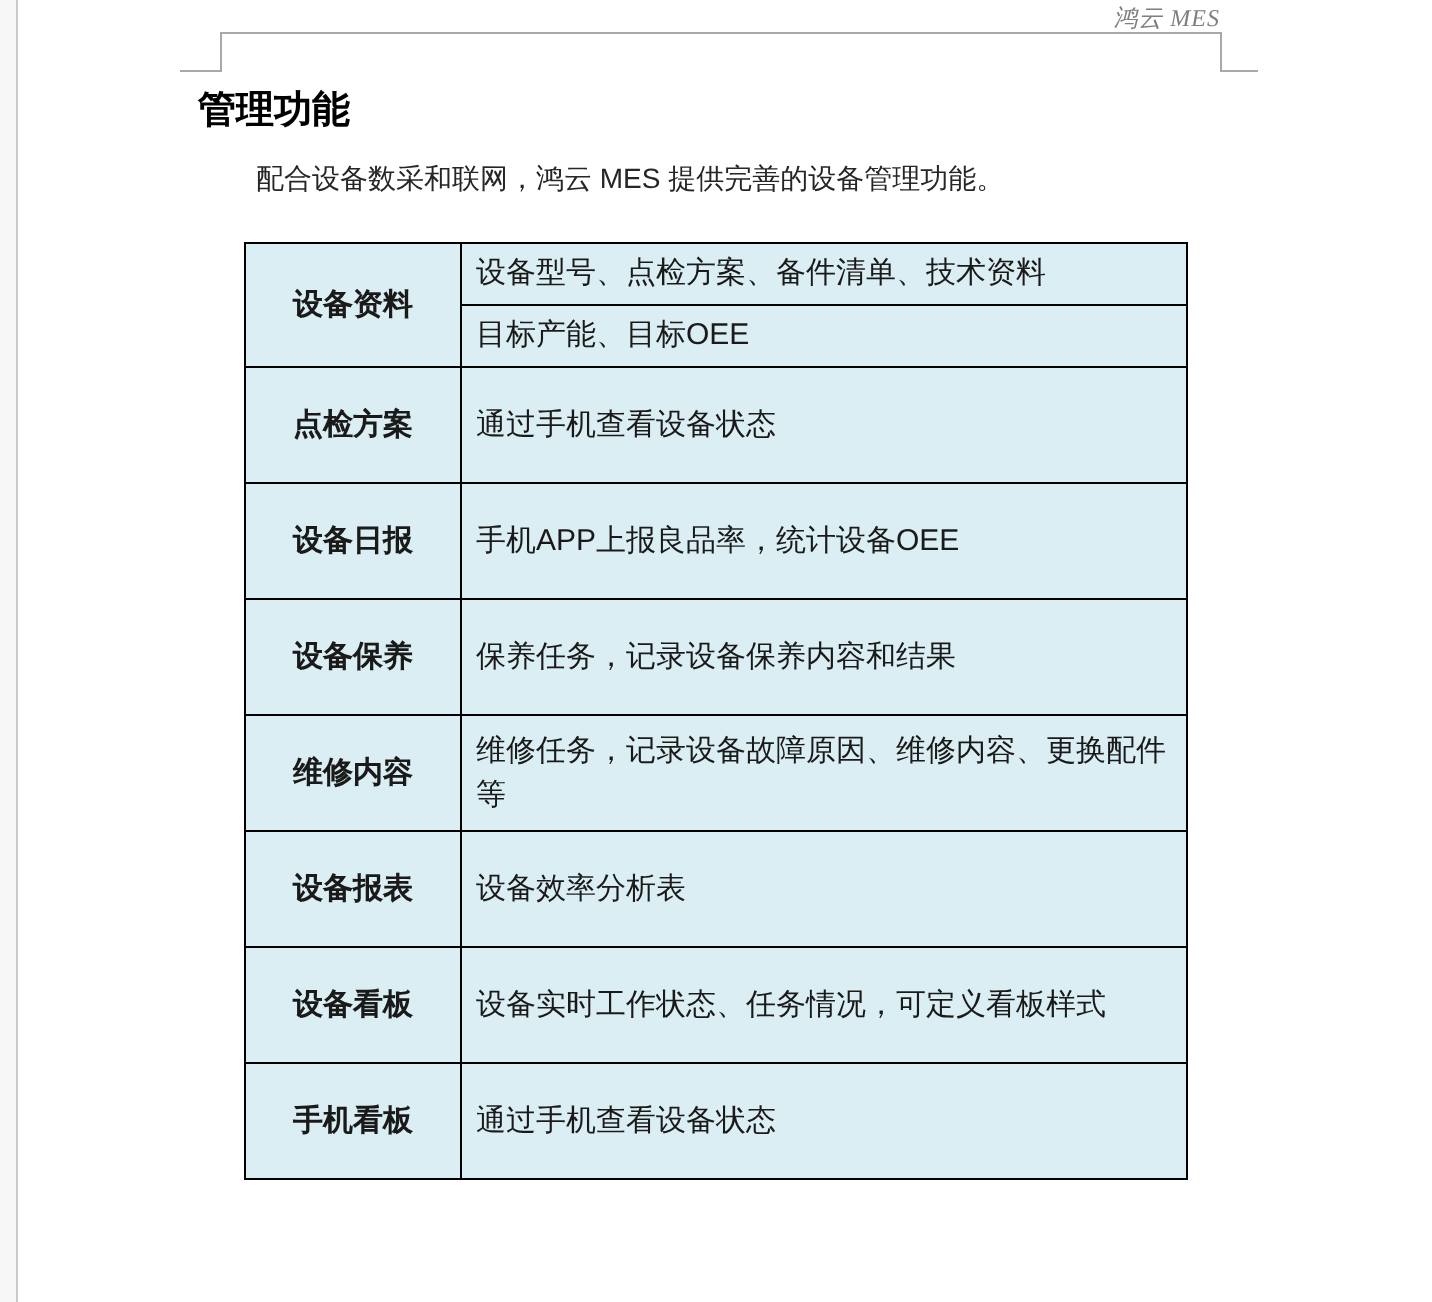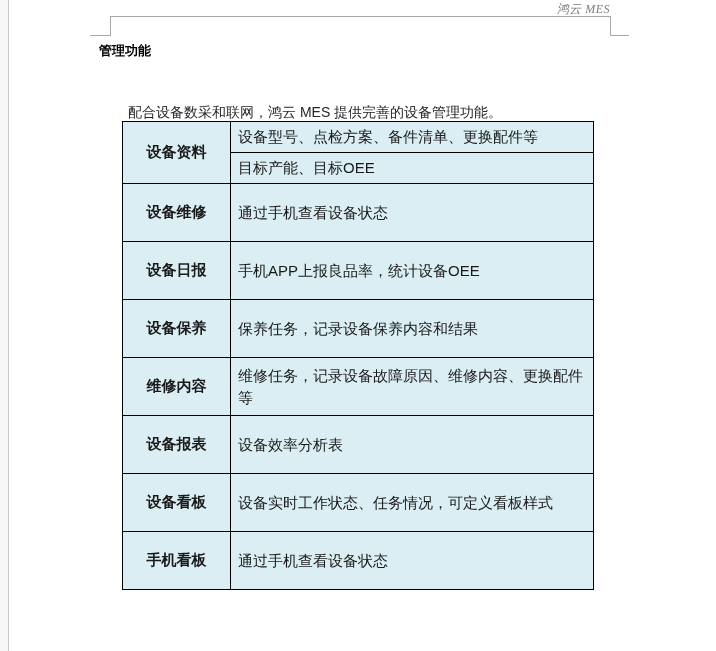--- a/index.html
+++ b/index.html
@@ -40,27 +40,27 @@
   .hm-long   { left: 110px; top: 16px; width: 500px; height: 1px; }
   .hm-lvert  { left: 110px; top: 16px; width: 1px;  height: 20px; }
   .hm-lshort { left: 90px;  top: 35px; width: 21px; height: 1px; }
   .hm-rvert  { left: 610px; top: 16px; width: 1px;  height: 20px; }
   .hm-rshort { left: 610px; top: 35px; width: 19px; height: 1px; }
 
   .doc-title {
     position: absolute;
     left: 99px; top: 42px;
     margin: 0;
-    font-size: 13px;
+    font-size: 19px;
     font-weight: bold;
     color: #000000;
   }
   .intro {
     position: absolute;
-    left: 128px; top: 102px;
+    left: 128px; top: 79px;
     margin: 0;
     font-size: 14px;
     color: #262626;
     line-height: 20px;
   }
   table.feature-table {
     position: absolute;
     left: 122px; top: 121px;
     width: 472px;
     border-collapse: collapse;
@@ -101,27 +101,27 @@
   <div class="hline hm-rshort"></div>
 
   <h1 class="doc-title">管理功能</h1>
 
   <p class="intro">配合设备数采和联网，鸿云 MES 提供完善的设备管理功能。</p>
 
   <table class="feature-table">
     <tbody>
       <tr>
         <td class="label" rowspan="2">设备资料</td>
-        <td class="detail">设备型号、点检方案、备件清单、更换配件等</td>
+        <td class="detail">设备型号、点检方案、备件清单、技术资料</td>
       </tr>
       <tr>
         <td class="detail">目标产能、目标OEE</td>
       </tr>
       <tr>
-        <td class="label">设备维修</td>
+        <td class="label">点检方案</td>
         <td class="detail">通过手机查看设备状态</td>
       </tr>
       <tr>
         <td class="label">设备日报</td>
         <td class="detail">手机APP上报良品率，统计设备OEE</td>
       </tr>
       <tr>
         <td class="label">设备保养</td>
         <td class="detail">保养任务，记录设备保养内容和结果</td>
       </tr>

